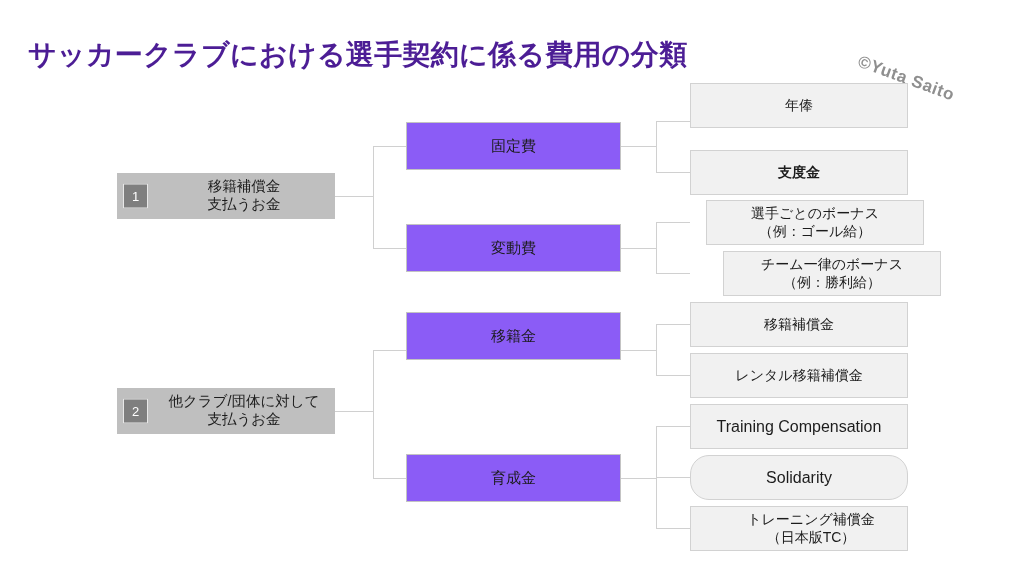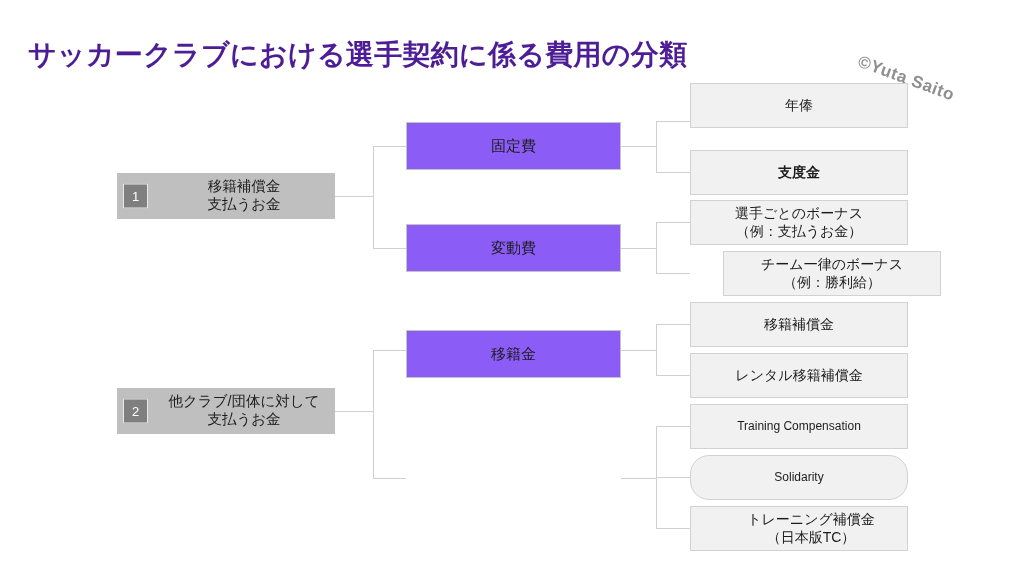--- a/index.html
+++ b/index.html
@@ -104,21 +104,21 @@
   
   .lv3 {
     background: #f1f1f1;
     border: 1px solid #d2d2d2;
     font-size: 14px;
     left: 690px;
     width: 218px;
     height: 45px;
   }
   .lv3.latin {
-    font-size: 12px;
+    font-size: 16px;
   }
   .lv3 .two-line {
     display: block;
   }
 
   
   .ln {
     position: absolute;
     background: #d0d0d0;
   }
@@ -176,32 +176,33 @@
   <div class="box lv1" style="top:388px;">
     <span class="badge">2</span>
     <span class="lv1-text">
       <span>他クラブ/団体に対して</span><br>
       <span>支払うお金</span>
     </span>
   </div>
 
   <div class="box lv2" style="top:122px;">固定費</div>
   <div class="box lv2" style="top:224px;">変動費</div>
-  <div class="box lv2" style="top:330px;">移籍金</div>
+  <div class="box lv2" style="top:312px;">移籍金</div>
+  <div class="box lv2" style="top:454px;">育成金</div>
 
   <div class="box lv3" style="top:83px;justify-content:center;">
     <span>年俸</span>
   </div>
   <div class="box lv3" style="top:150px;font-weight:bold;">
     <span>支度金</span>
   </div>
-  <div class="box lv3" style="top:200px;">
+  <div class="box lv3" style="top:200px;margin-left:16px;">
     <span>
       <span class="two-line">選手ごとのボーナス</span>
-      <span class="two-line">（例：支払うお金）</span>
+      <span class="two-line">（例：ゴール給）</span>
     </span>
   </div>
   <div class="box lv3" style="top:251px;margin-left:33px;">
     <span>
       <span class="two-line">チーム一律のボーナス</span>
       <span class="two-line">（例：勝利給）</span>
     </span>
   </div>
 
   <div class="box lv3" style="top:302px;">

